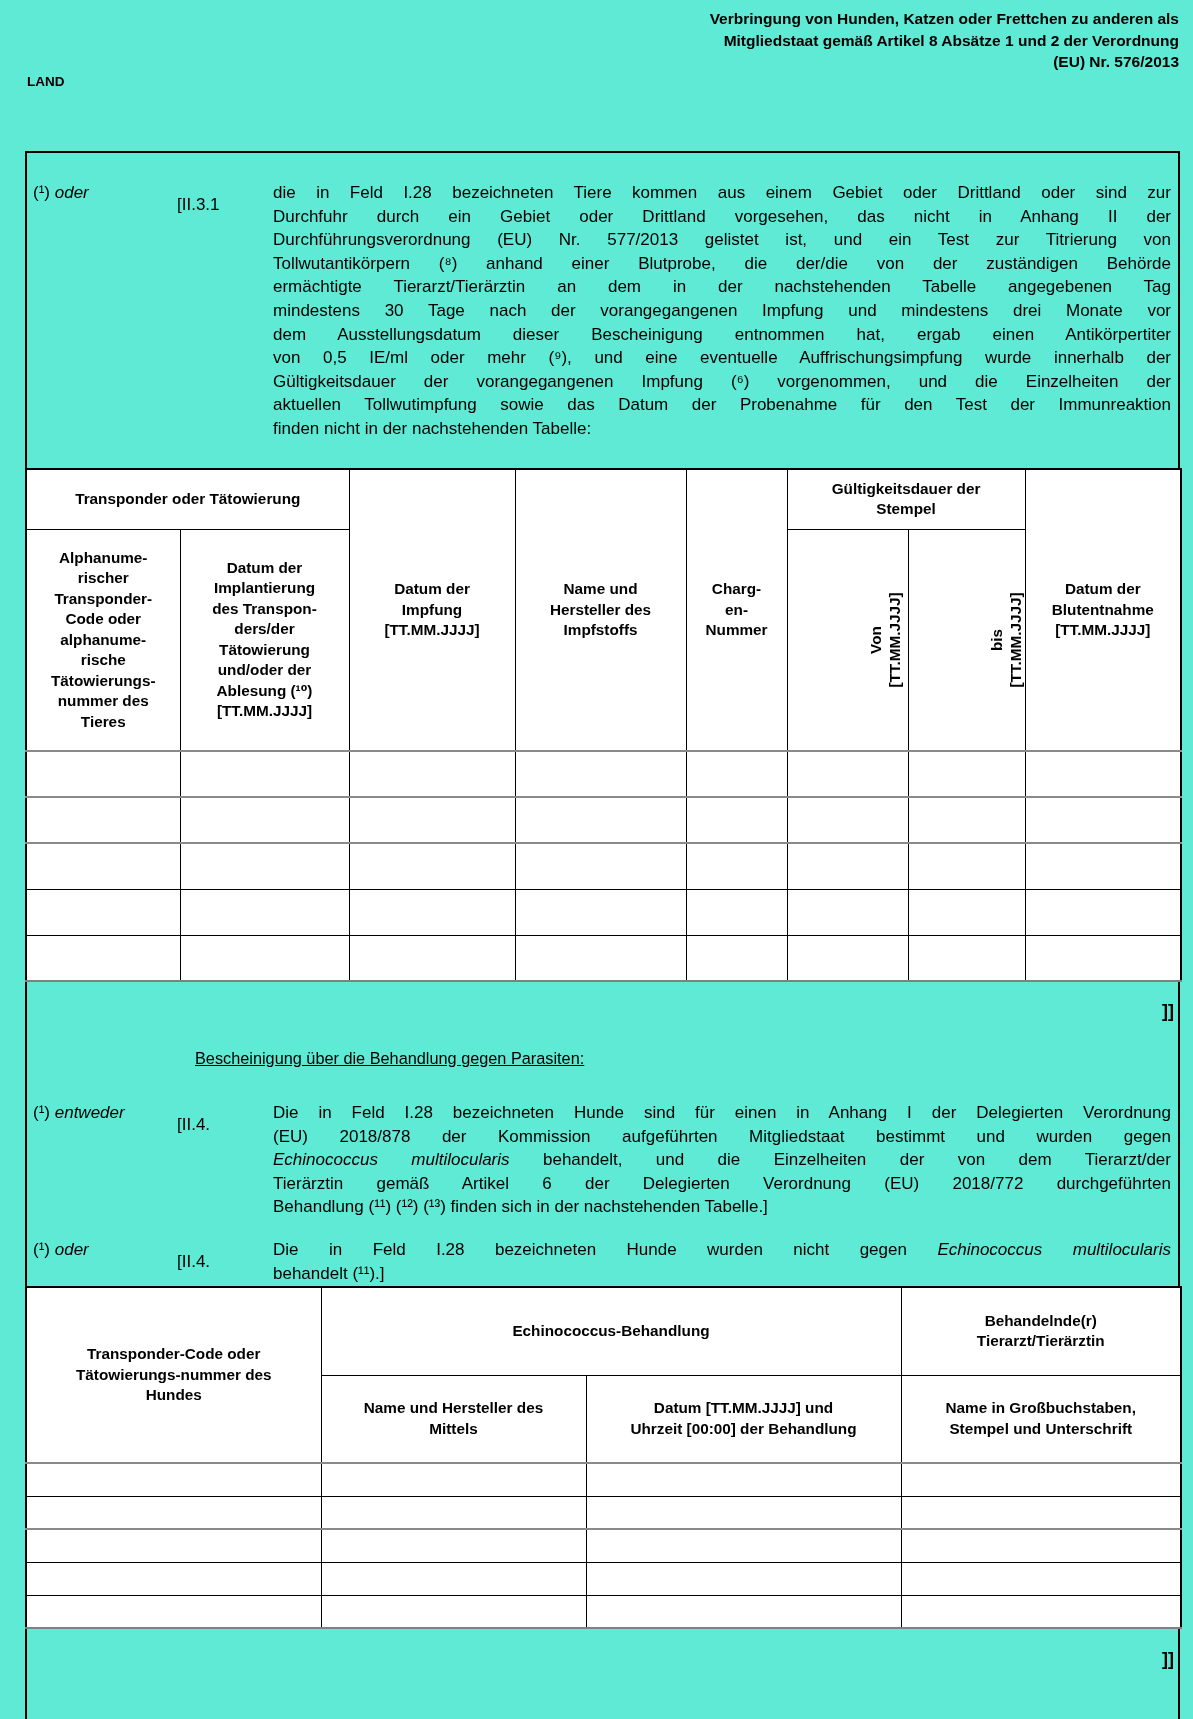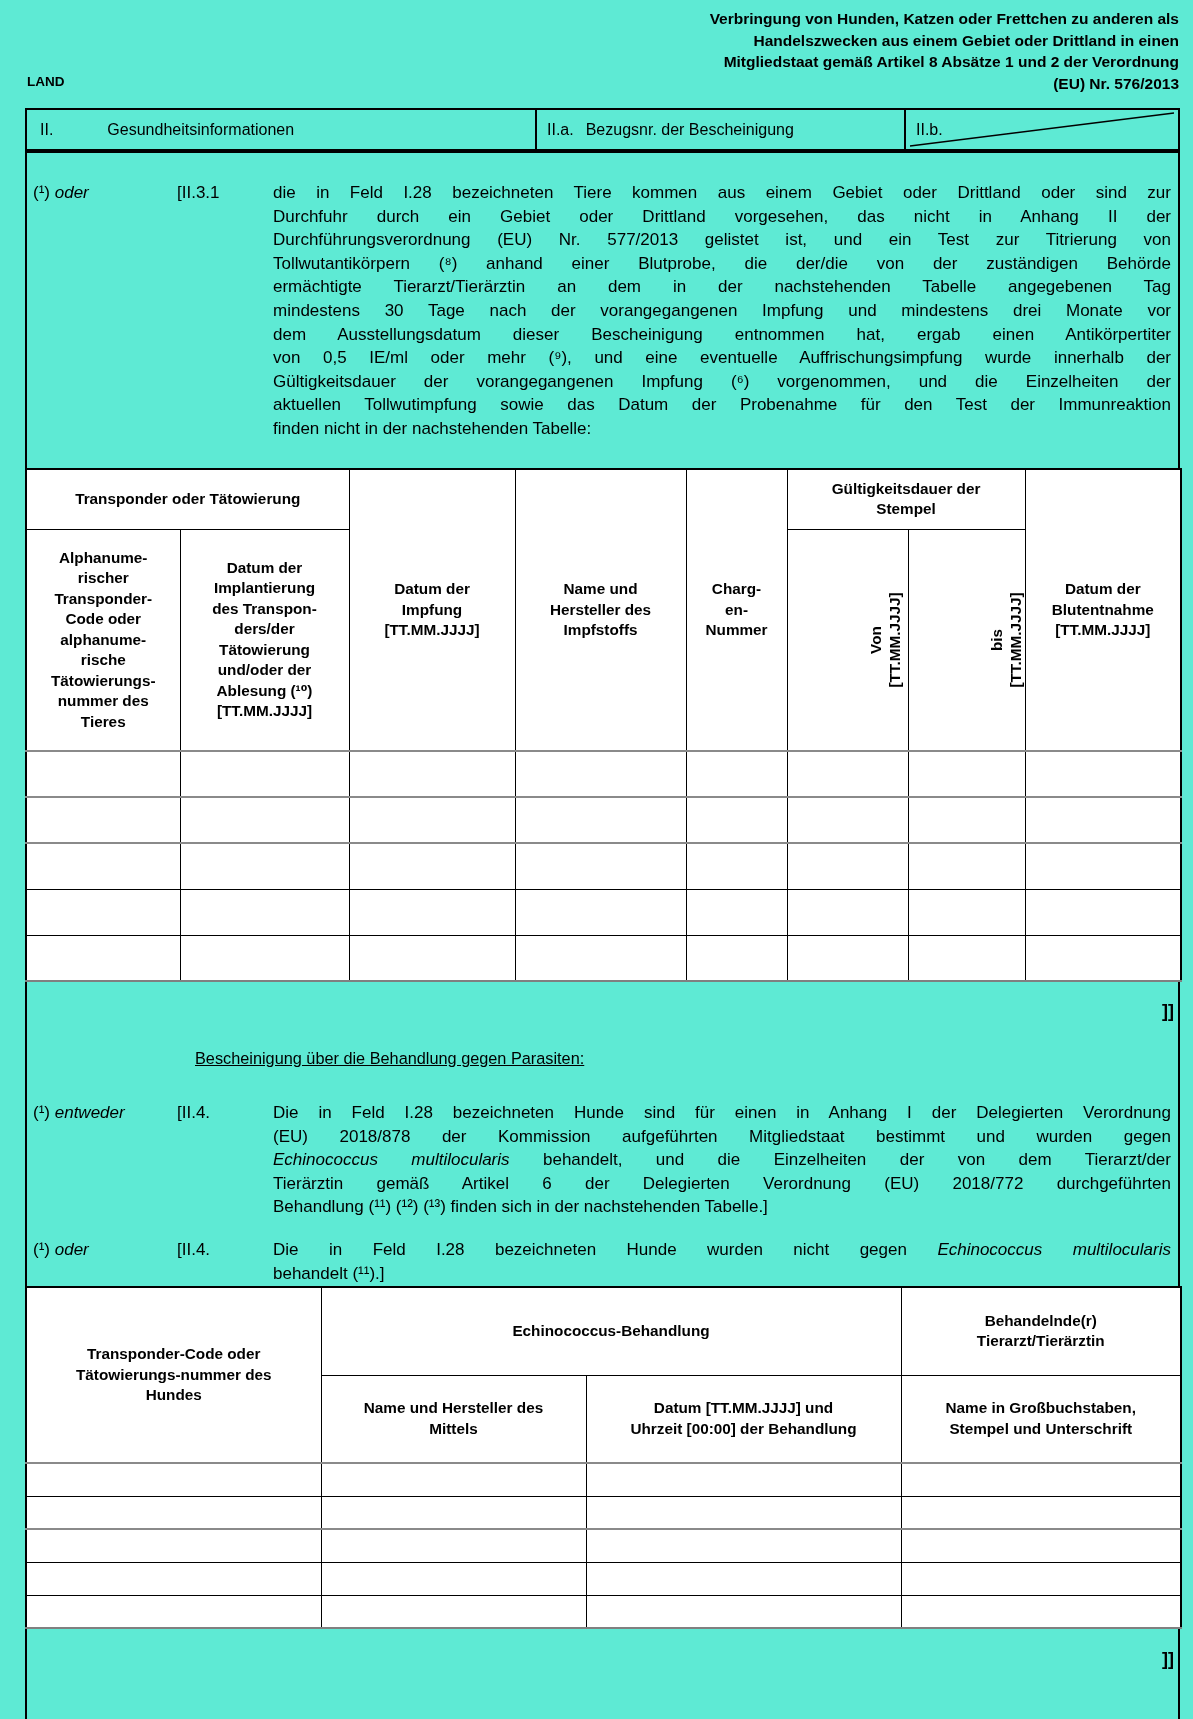--- a/index.html
+++ b/index.html
@@ -24,21 +24,21 @@
   .id-c3 svg{position:absolute;inset:0;width:100%;height:100%;}
   .id-c3 .num{position:relative;z-index:1;background:transparent;}
 
   
   .content-box{position:absolute;top:151px;left:25px;width:1155px;height:1568px;
                border:2px solid #000;border-bottom:none;}
 
   
   .clause{position:absolute;left:0;width:1151px;font-size:17px;line-height:23.6px;}
   .clause .marker{position:absolute;left:6px;top:0;white-space:nowrap;}
-  .clause .cnum{position:absolute;left:150px;top:0;white-space:nowrap;}
+  .clause .cnum{position:absolute;left:150px;top:12px;white-space:nowrap;}
   .clause .ctext{margin-left:246px;width:898px;}
   .jl{text-align:justify;text-align-last:justify;}
   .jl.last{text-align:left;text-align-last:left;}
 
   .heading{position:absolute;left:168px;top:896px;font-size:16.3px;text-decoration:underline;}
 
   .close-bracket{position:absolute;left:0;width:1147px;text-align:right;
                  font-size:18px;font-weight:600;}
 
   
@@ -66,43 +66,26 @@
   .p2pos{top:948px;}
   .p3pos{top:1085px;}
 </style>
 </head>
 <body>
 
 <div class="sheet">
 
   <div class="title-block">
     <div>Verbringung von Hunden, Katzen oder Frettchen zu anderen als</div>
-    <div>Handelszwecken aus einem Gebiet oder Drittland in einen</div>
     <div>Mitgliedstaat gemäß Artikel 8 Absätze 1 und 2 der Verordnung</div>
     <div>(EU) Nr. 576/2013</div>
   </div>
 
   <div class="land">LAND</div>
 
-  <div class="id-row">
-    <div class="id-cell id-c1">
-      <span>II.</span>
-      <span class="lbl">Gesundheitsinformationen</span>
-    </div>
-    <div class="id-cell id-c2">
-      <span>II.a.</span>
-      <span class="lbl">Bezugsnr. der Bescheinigung</span>
-    </div>
-    <div class="id-cell id-c3">
-      <svg viewBox="0 0 272 39" preserveAspectRatio="none">
-        <line x1="4" y1="36" x2="268" y2="3" stroke="#000" stroke-width="1.4"></line>
-      </svg>
-      <span class="num">II.b.</span>
-    </div>
-  </div>
 
   <div class="content-box">
 
     <div class="clause p1pos">
       <span class="marker"><span>(¹) </span><span style="font-style: italic;">oder</span></span>
       <span class="cnum">[II.3.1</span>
       <div class="ctext">
         <div class="jl"><span>die in Feld I.28 bezeichneten Tiere kommen aus einem Gebiet oder Drittland oder sind zur</span></div>
         <div class="jl"><span>Durchfuhr durch ein Gebiet oder Drittland vorgesehen, das nicht in Anhang II der</span></div>
         <div class="jl"><span>Durchführungsverordnung (EU) Nr. 577/2013 gelistet ist, und ein Test zur Titrierung von</span></div>

